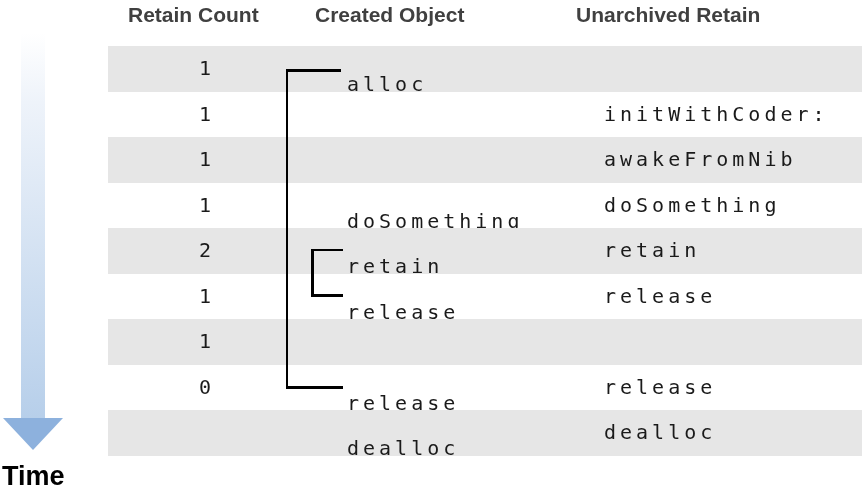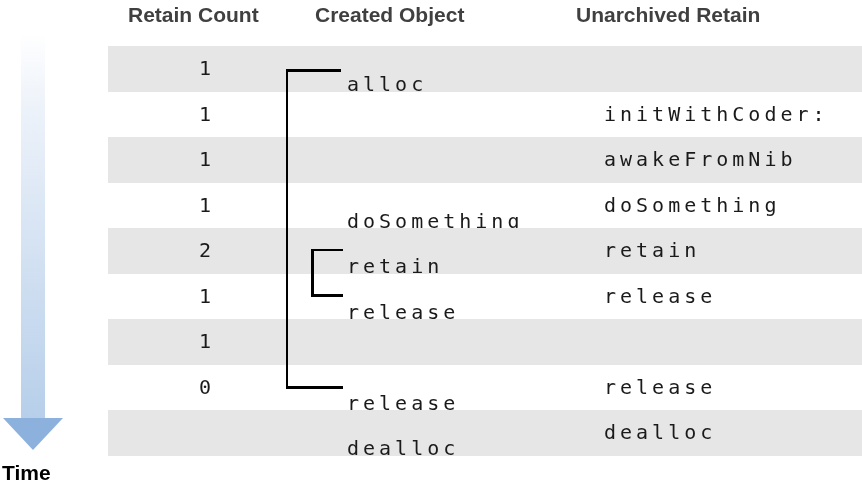--- a/index.html
+++ b/index.html
@@ -16,21 +16,21 @@
     background:linear-gradient(to bottom,#ffffff 0%,#eef3fa 18%,#b7cfea 100%);
   }
   #arrow-head{
     position:absolute;left:3px;top:418px;width:0;height:0;
     border-left:30px solid transparent;
     border-right:30px solid transparent;
     border-top:32px solid #8db1dd;
   }
   #time-label{
     position:absolute;left:2px;top:461px;
-    font-size:21px;font-weight:bold;color:#000;
+    font-size:27px;font-weight:bold;color:#000;
   }
   
   .col-header{
     position:absolute;top:3px;
     font-size:21px;font-weight:bold;color:#404040;white-space:nowrap;
   }
   #hdr-retain{left:128px;}
   #hdr-created{left:315px;}
   #hdr-unarchived{left:576px;}
   

